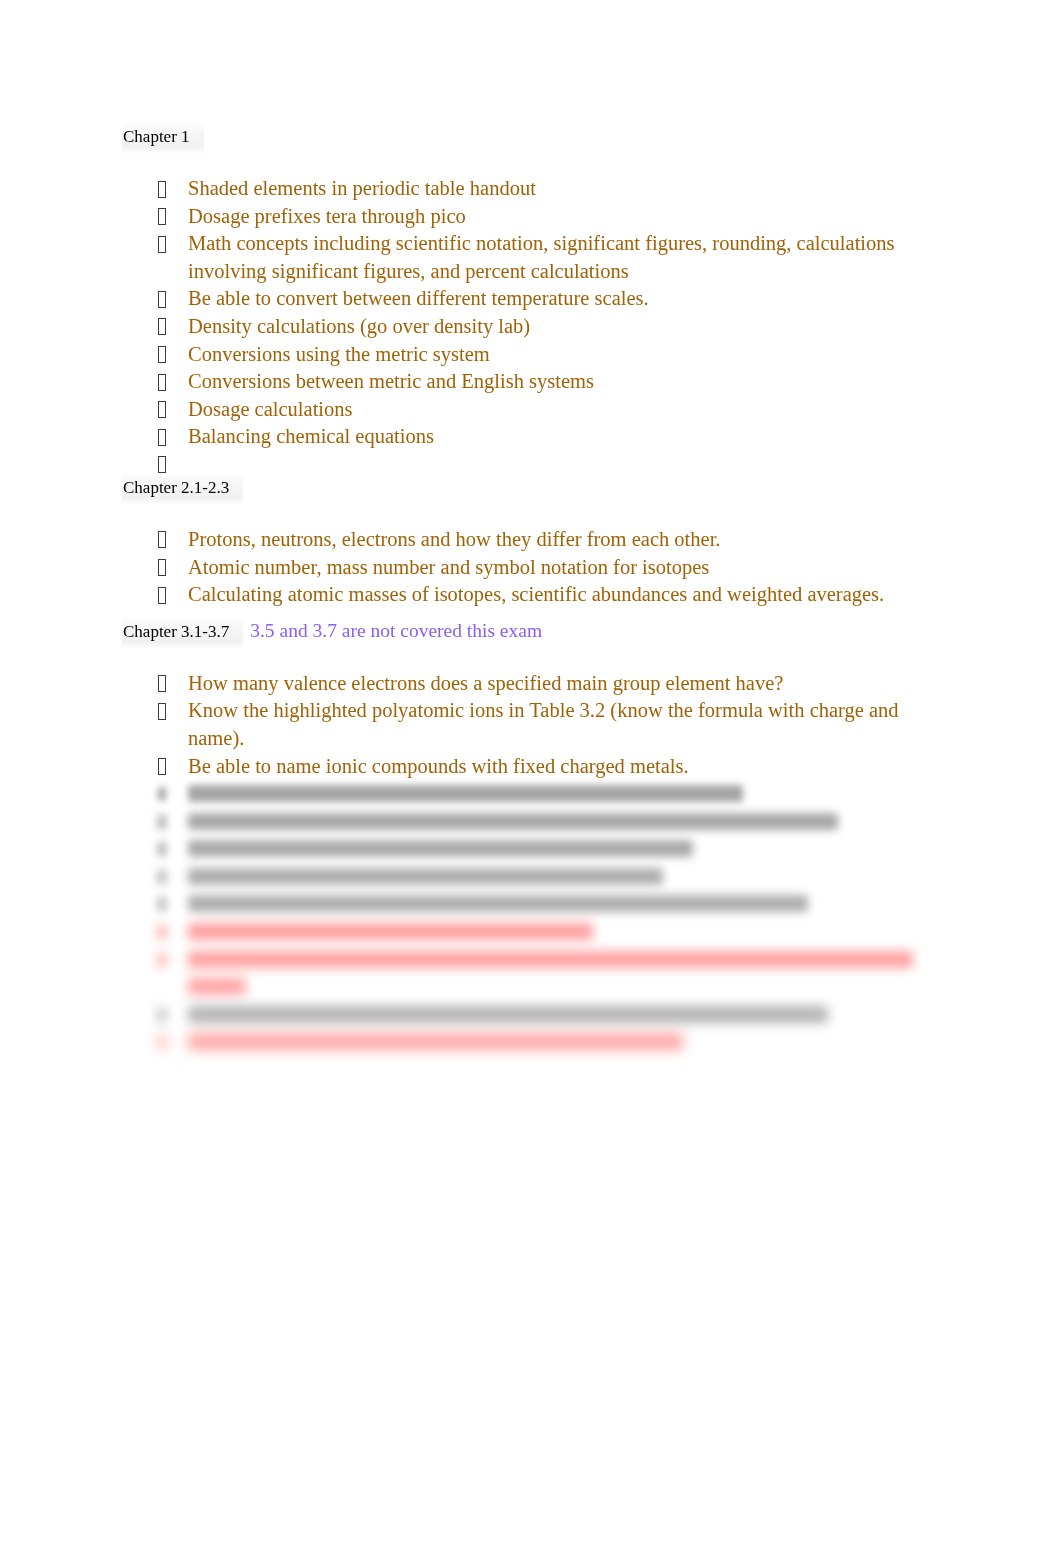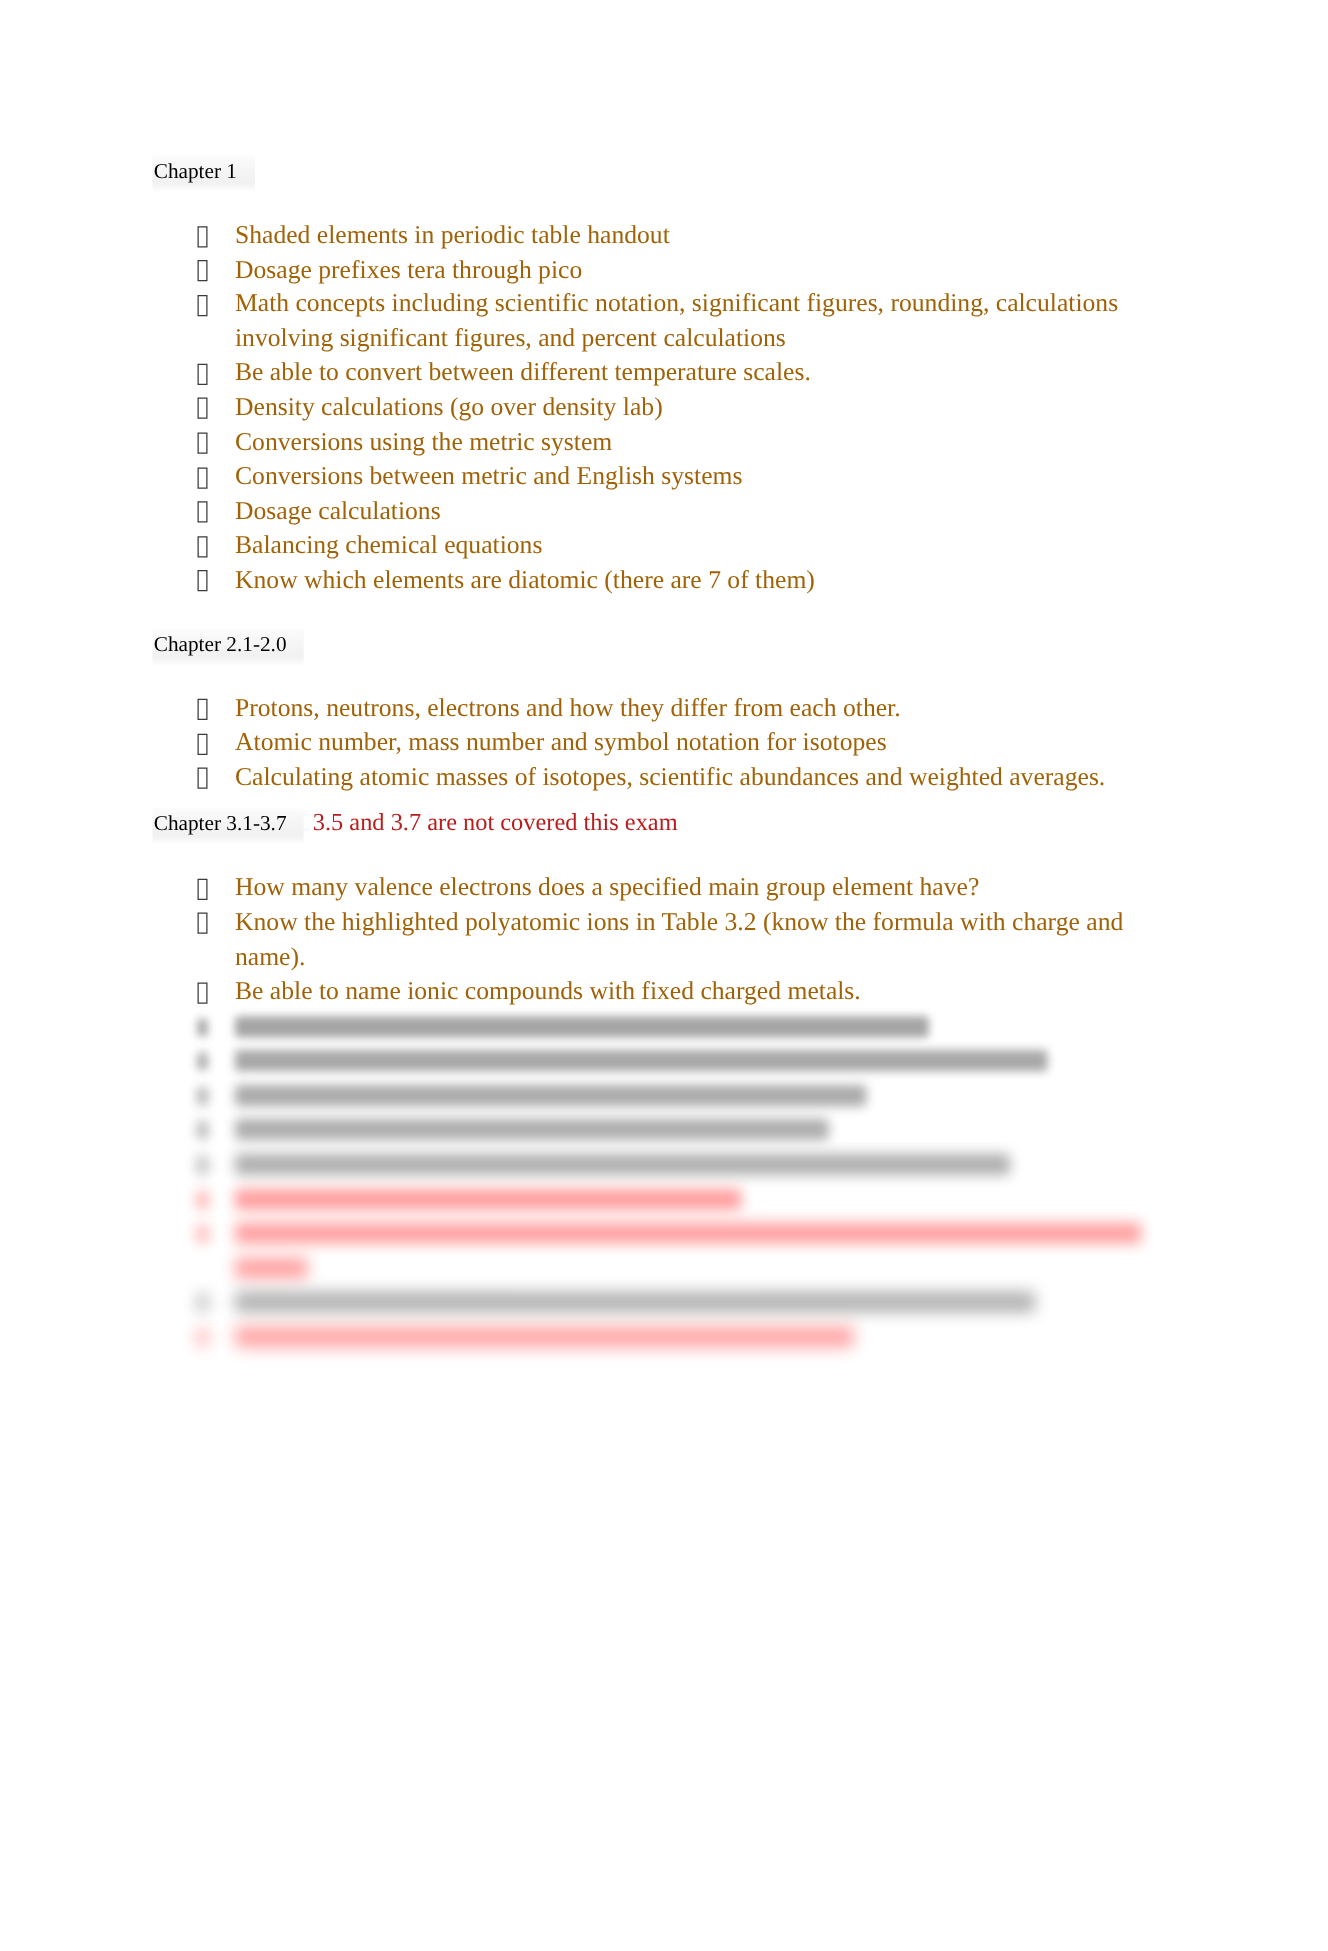--- a/index.html
+++ b/index.html
@@ -35,21 +35,21 @@
     background: linear-gradient(to bottom,
                 rgba(0,0,0,0.012) 0%,
                 rgba(0,0,0,0.045) 45%,
                 rgba(0,0,0,0.055) 75%,
                 rgba(0,0,0,0.0) 100%);
     padding: 1px 14px 5px 1px;
     margin-left: -1px;
   }
   .heading-row { margin: 0; }
   .heading-note {
-    color: #b91c1c;
+    color: #8b5cf6;
     font-size: 19.5px;
     padding-left: 7px;
   }
 
   
   ul.bullets {
     list-style: none;
     margin: 0;
     padding: 0;
   }
@@ -169,28 +169,27 @@
       <li>
         <span class="tofu"></span>
         <span>Dosage calculations</span>
       </li>
       <li>
         <span class="tofu"></span>
         <span>Balancing chemical equations</span>
       </li>
       <li>
         <span class="tofu"></span>
-        <span>Know which elements are diatomic (there are 7 of them)</span>
       </li>
     </ul>
 
     <div class="gap-md"></div>
 
     <div class="heading-row">
-      <span class="chapter-heading">Chapter 2.1-2.0</span>
+      <span class="chapter-heading">Chapter 2.1-2.3</span>
     </div>
     <div class="gap-sm"></div>
     <ul class="bullets">
       <li>
         <span class="tofu"></span>
         <span>Protons, neutrons, electrons and how they differ from each other.</span>
       </li>
       <li>
         <span class="tofu"></span>
         <span>Atomic number, mass number and symbol notation for isotopes</span>

